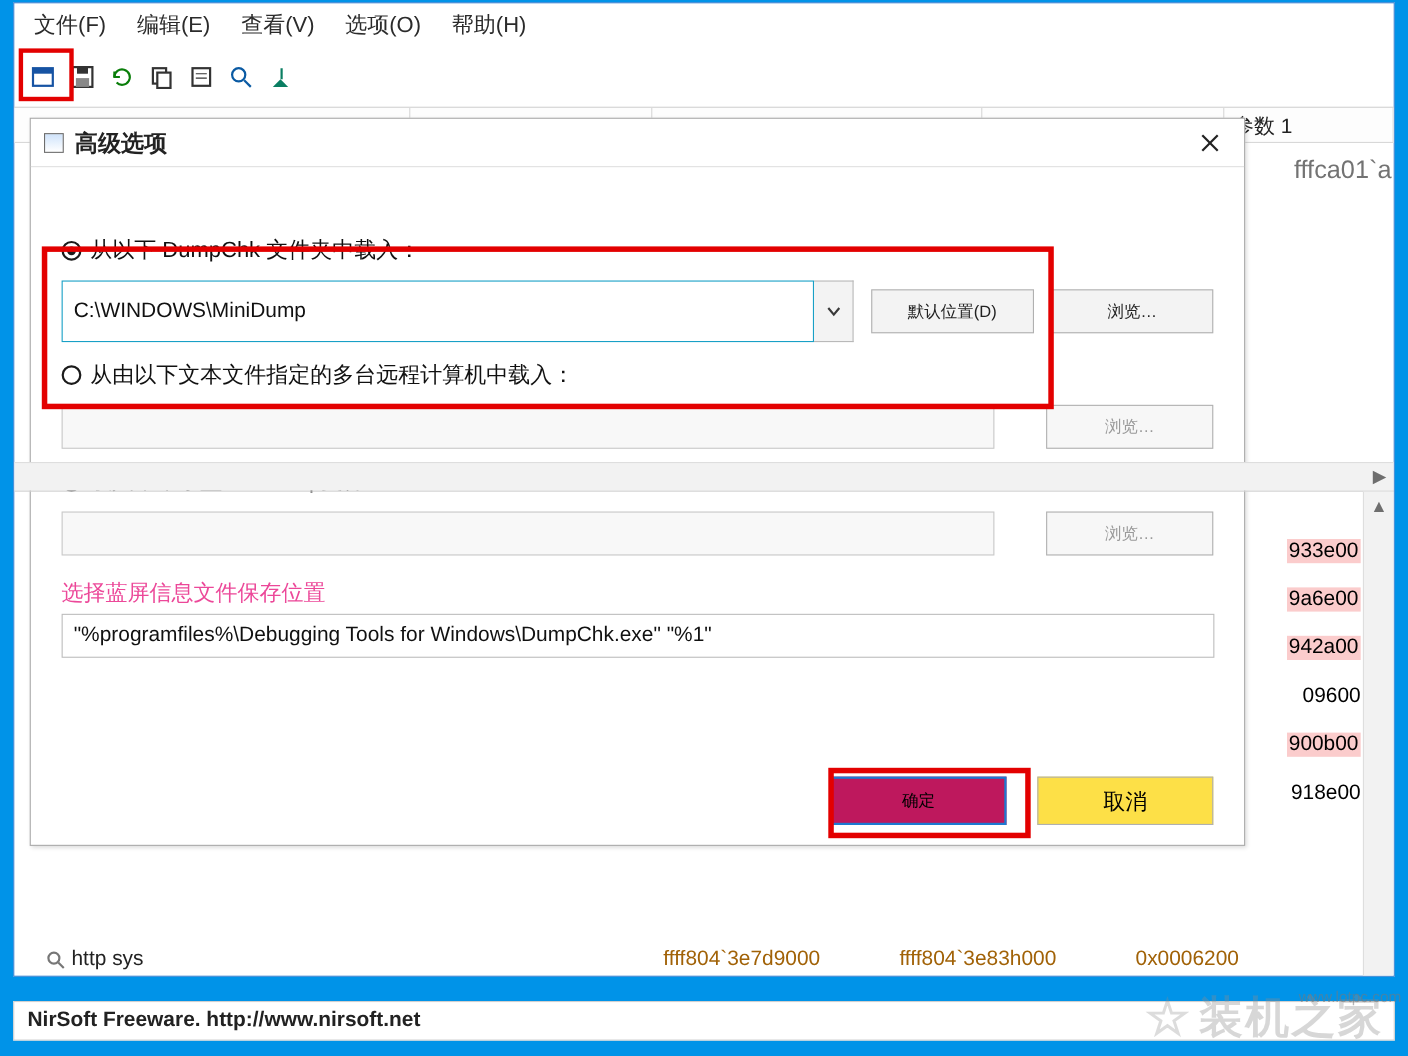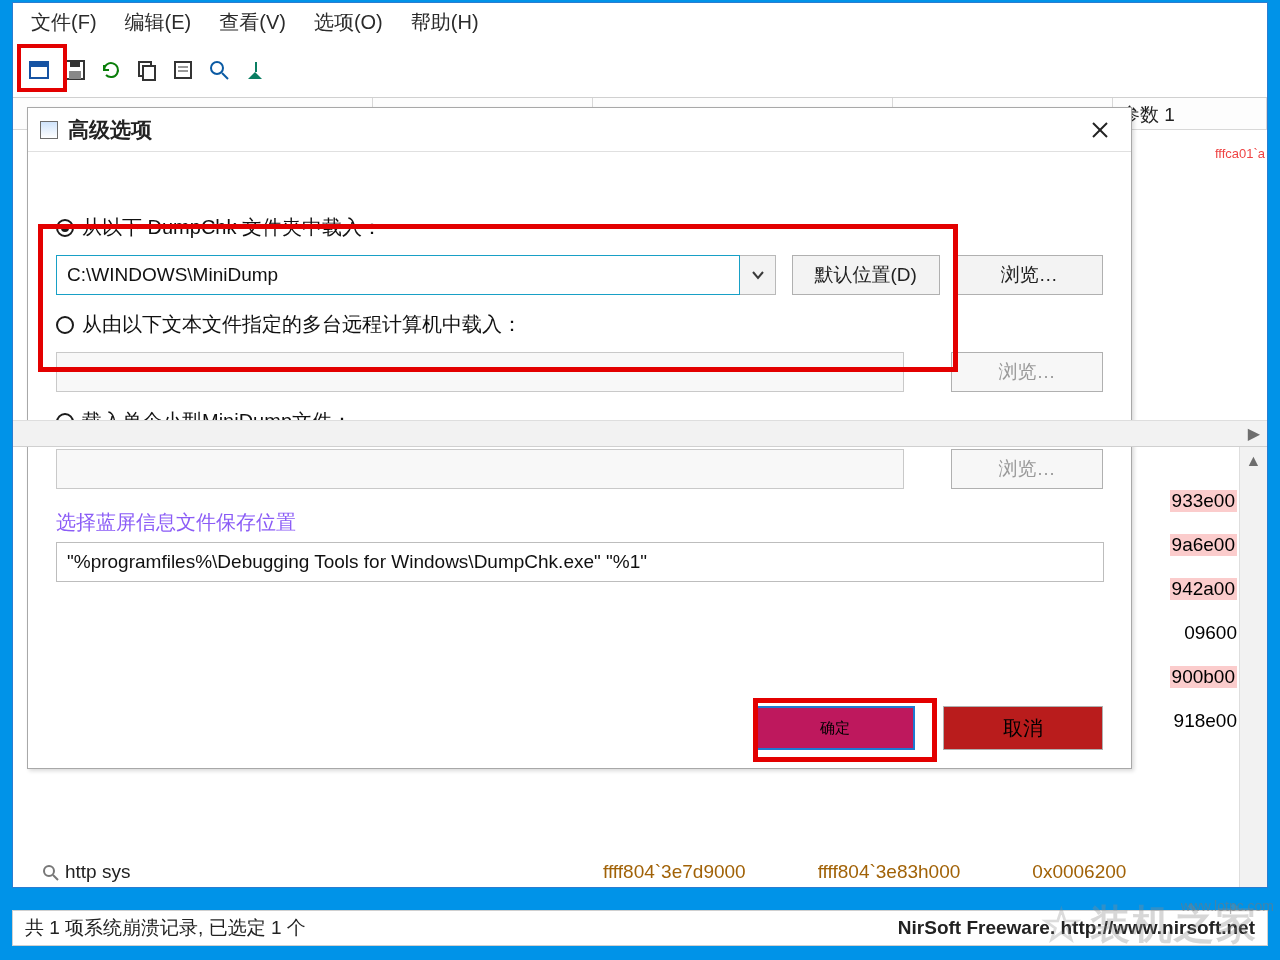--- a/index.html
+++ b/index.html
@@ -17,49 +17,49 @@
   .win-btn svg{width:16px;height:16px;stroke:#7a7a7a;stroke-width:1.5;fill:none;}
   .menubar { display:flex; gap:28px; padding:6px 18px 8px; font-size:20px; color:#2b2b2b; }
   .menuitem { }
   .toolbar { display:flex; align-items:center; padding:4px 8px 6px; gap:12px; border-bottom:1px solid #d0d0d0; position:relative; height:54px;}
   .tbtn { width:24px; height:24px; display:flex; align-items:center; justify-content:center; }
   .tbtn svg{width:22px;height:22px;}
   .toolbar .hilite { position:absolute; left:4px; top:0px; width:50px; height:48px; border:4px solid #e30000; }
   .content { position:relative; flex:1; overflow:hidden; }
   .header-row { position:absolute; left:0; right:0; top:0; height:32px; background:#fdfdfd; border-bottom:1px solid #d8d8d8; display:flex; font-size:19px; color:#222;}
   .header-cell { border-right:1px solid #d8d8d8; padding:4px 8px 0; }
-  .visible-text-right { position:absolute; right:2px; top:40px; font-size:13px; color:#ef4444; line-height:32px;}
+  .visible-text-right { position:absolute; right:2px; top:40px; font-size:23px; color:#737373; line-height:32px;}
   .dialog {
     position:absolute; left:14px; top:9px; width:1105px; height:662px;
     background:#fff; border:1px solid #a8a8a8; box-shadow:2px 2px 4px rgba(0,0,0,.15);
   }
   .dlg-title { display:flex; align-items:center; height:44px; padding:0 12px; border-bottom:1px solid #e0e0e0;font-weight:bold;}
   .dlg-title .dicon{width:18px;height:18px;border:1px solid #6d6d6d;margin-right:10px;background:linear-gradient(#cfe3fb,#fff);}
   .dlg-title .dtxt{font-size:21px;color:#222;}
   .dlg-close{margin-left:auto;width:38px;height:32px;display:flex;align-items:center;justify-content:center;}
   .dlg-close svg{width:18px;height:18px;stroke:#222;stroke-width:2;}
   .dlg-body{position:relative;padding:18px 28px 0 28px;height:calc(100% - 44px);}
   .redbox1{position:absolute;left:10px;top:72px;width:920px;height:148px;border:5px solid #e30000;}
   .radio-row{display:flex;align-items:center;gap:8px;font-size:20px;color:#111;margin:44px 0 14px 0; }
   .radio{width:18px;height:18px;border:2px solid #1b1b1b;border-radius:50%;display:inline-flex;align-items:center;justify-content:center;flex:0 0 auto;}
   .radio.checked::after{content:"";width:8px;height:8px;background:#1b1b1b;border-radius:50%;}
   .frow{display:flex;align-items:center;gap:16px;margin:4px 0 16px 0;}
-  .combo{display:flex;align-items:stretch;height:40px;flex:0 0 720px;}
+  .combo{display:flex;align-items:stretch;height:56px;flex:0 0 720px;}
   .combo input{flex:1;border:1px solid #18a0c6;padding:4px 10px;font-size:19px;color:#111;outline:none;}
   .combo .cbtn{width:36px;border:1px solid #b9b9b9;border-left:none;background:#f3f3f3;display:flex;align-items:center;justify-content:center;}
   .combo .cbtn svg{width:14px;height:14px;stroke:#3a3a3a;stroke-width:2;fill:none;}
-  .btn{height:40px;border:1px solid #b0b0b0;background:#f3f3f3;font-size:19px;color:#222;display:flex;align-items:center;justify-content:center;padding:0 18px;}
+  .btn{height:40px;border:1px solid #b0b0b0;background:#f3f3f3;font-size:15px;color:#222;display:flex;align-items:center;justify-content:center;padding:0 18px;}
   .btn.wide{width:152px;}
   .btn.disabled{color:#9a9a9a;background:#f7f7f7;}
   .txt-input{height:40px;border:1px solid #c9c9c9;background:#f8f8f8;padding:4px 10px;font-size:19px;color:#111;flex:0 0 848px;}
   .txt-input.white{background:#fff;flex:0 0 1048px;border:1px solid #bdbdbd;}
-  .label-line{font-size:20px;color:#8b5cf6;margin:20px 0 6px 0;}
+  .label-line{font-size:20px;color:#ec4899;margin:20px 0 6px 0;}
   .dlg-buttons{position:absolute;right:28px;bottom:18px;display:flex;gap:28px;}
   .okbtn{width:160px;height:44px;border:2px solid #1c79d1;background:#be185d;font-size:15px;display:flex;align-items:center;justify-content:center;}
-  .cancelbtn{width:160px;height:44px;border:1px solid #b0b0b0;background:#b91c1c;font-size:20px;display:flex;align-items:center;justify-content:center;}
+  .cancelbtn{width:160px;height:44px;border:1px solid #b0b0b0;background:#fde047;font-size:20px;display:flex;align-items:center;justify-content:center;}
   .redbox2{position:absolute;border:5px solid #e30000; right:194px; bottom:6px; width:184px; height:64px;}
   .lower-panel{position:absolute;left:0;right:0;top:348px;bottom:0;border-top:1px solid #d0d0d0;}
   .scroll-right{position:absolute;right:0;top:0;width:28px;height:100%;background:#f2f2f2;border-left:1px solid #dedede;display:flex;flex-direction:column;align-items:center;}
   .scroll-right .arrow{width:100%;height:28px;display:flex;align-items:center;justify-content:center;color:#6e6e6e;}
   .partial-cells{position:absolute;right:30px;top:32px;font-size:19px;color:#000;}
   .partial-cells .pink{background:#fbcccc;display:inline-block;padding:0 2px;}
   .partial-cells div{height:44px;display:flex;align-items:center;justify-content:flex-end;text-align:right;}
   .partial-filename{position:absolute;left:28px;bottom:4px;font-size:19px;color:#222;display:flex;align-items:center;gap:6px;}
   .partial-filename .mag{width:18px;height:18px;}
   .addr-row{position:absolute;left:590px;bottom:4px;font-size:19px;color:#a16207;display:flex;gap:72px;}
@@ -245,21 +245,20 @@
         <span>ffff804`3e7d9000</span>
         <span>ffff804`3e83h000</span>
         <span>0x0006200</span>
       </div>
 
     </div>
   </div>
 </div>
 
 <div class="statusbar">
-  <div>共 1 项系统崩溃记录, 已选定 1 个</div>
   <div class="right">
     <b><span>NirSoft Freeware.  </span><span>http://www.nirsoft.net</span></b>
   </div>
 </div>
 
 <div class="watermark">
   <span class="star">☆</span>
   <span>装机之家</span>
 </div>
 <div class="wm-small">www.lotpc.com</div>

